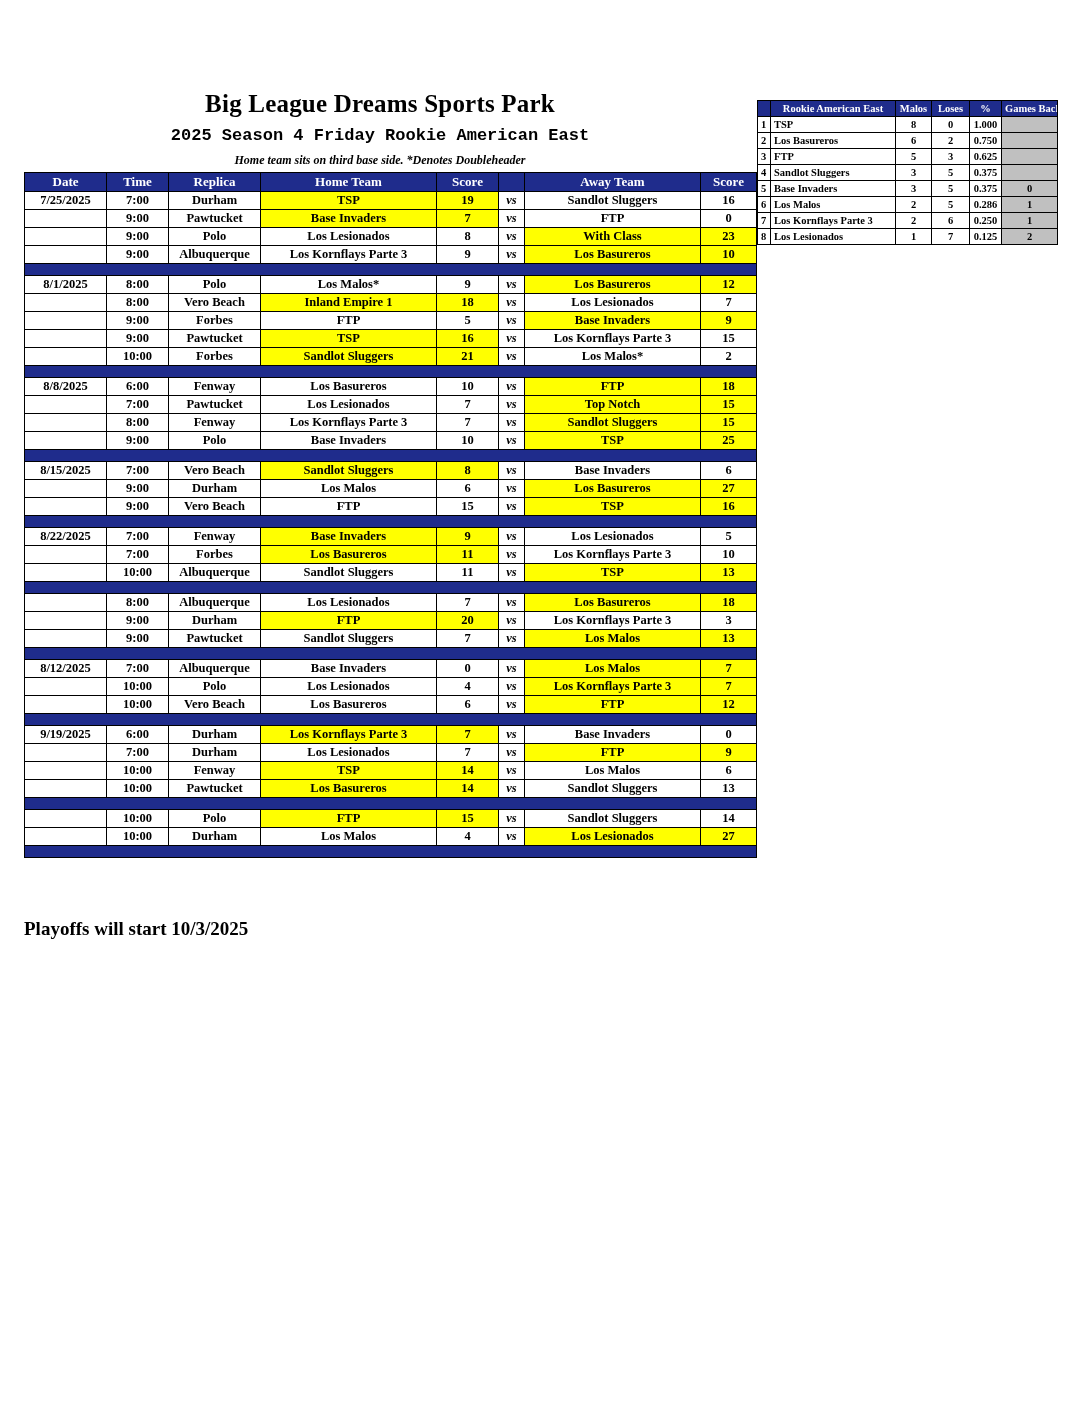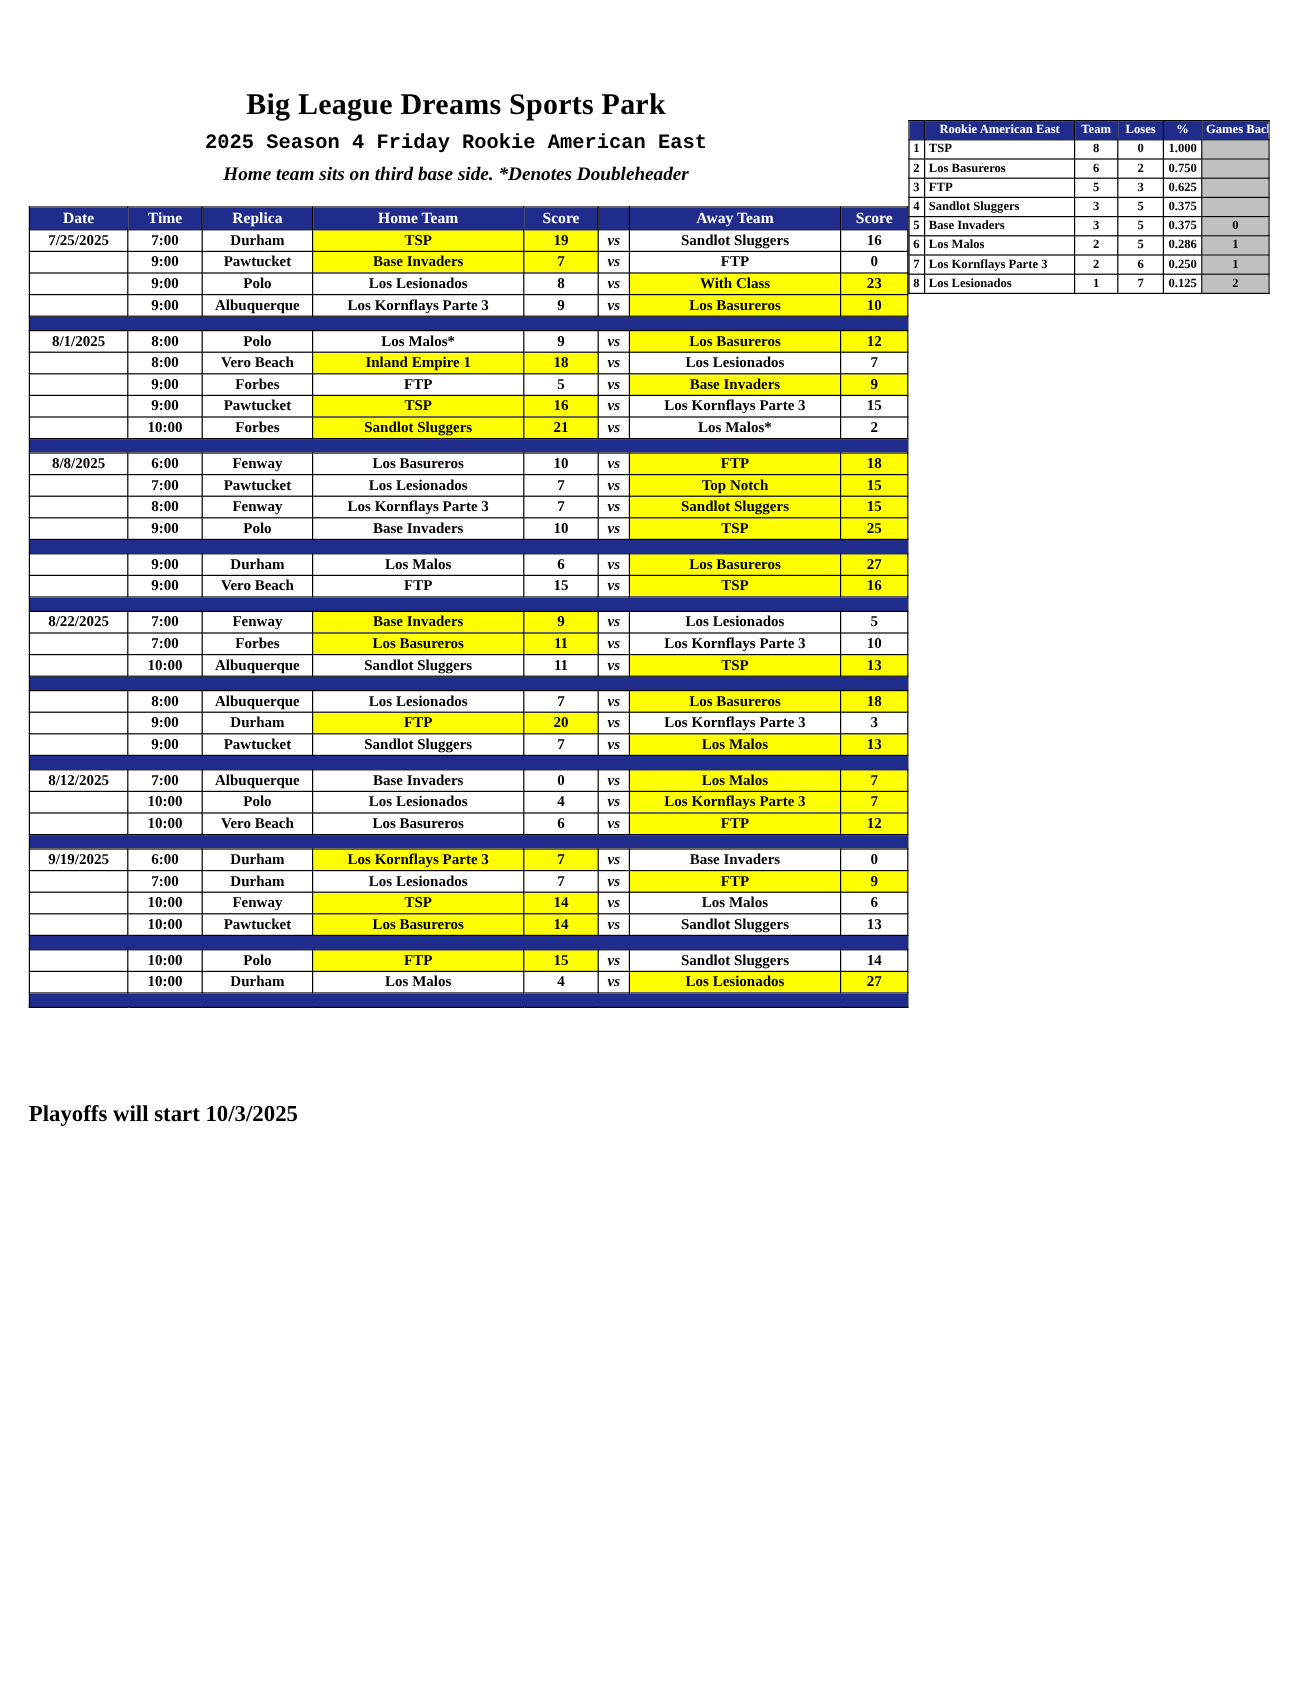--- a/index.html
+++ b/index.html
@@ -16,38 +16,38 @@
   }
   .page {
     position: relative;
     width: 1088px;
     height: 1408px;
   }
   
   .titles {
     position: absolute;
     left: 24px;
-    top: 74px;
+    top: 90px;
     width: 712px;
     text-align: center;
   }
   .title-main {
     font-size: 25px;
     font-weight: bold;
     letter-spacing: 0.2px;
     margin: 0 0 8px 0;
   }
   .title-sub {
     font-size: 17px;
     font-weight: bold;
     margin: 0 0 8px 0;
     font-family: Liberation Mono, monospace;
   }
   .title-note {
-    font-size: 16px;
+    font-size: 12px;
     font-weight: bold;
     font-style: italic;
     margin: 0;
   }
   
   .schedule-wrap {
     position: absolute;
     left: 24px;
     top: 172px;
     width: 712px;
@@ -329,20 +329,30 @@
             <td class="bold">Base Invaders</td>
             <td class="bold">10</td>
             <td class="vs">vs</td>
             <td class="hl">TSP</td>
             <td class="hl">25</td>
           </tr>
           <tr class="sep">
             <td colspan="8"></td>
           </tr>
           <tr>
+            <td class="bold">8/15/2025</td>
+            <td class="bold">7:00</td>
+            <td class="bold">Vero Beach</td>
+            <td class="hl">Sandlot Sluggers</td>
+            <td class="hl">8</td>
+            <td class="vs">vs</td>
+            <td class="bold">Base Invaders</td>
+            <td class="bold">6</td>
+          </tr>
+          <tr>
             <td class="bold"></td>
             <td class="bold">9:00</td>
             <td class="bold">Durham</td>
             <td class="bold">Los Malos</td>
             <td class="bold">6</td>
             <td class="vs">vs</td>
             <td class="hl">Los Basureros</td>
             <td class="hl">27</td>
           </tr>
           <tr>
@@ -536,21 +546,21 @@
           <col class="s-team">
           <col class="s-wins">
         <col class="s-loses">
           <col class="s-pct">
           <col class="s-gb">
       </colgroup>
       <thead>
         <tr>
           <th class="blank"></th>
           <th>Rookie American East</th>
-          <th>Team</th>
+          <th>Malos</th>
           <th>Loses</th>
           <th>%</th>
           <th>Games Back</th>
         </tr>
       </thead>
       <tbody id="standings-body">
           <tr>
             <td class="s-rank">1</td>
             <td class="s-team">TSP</td>
             <td class="s-num">8</td>

